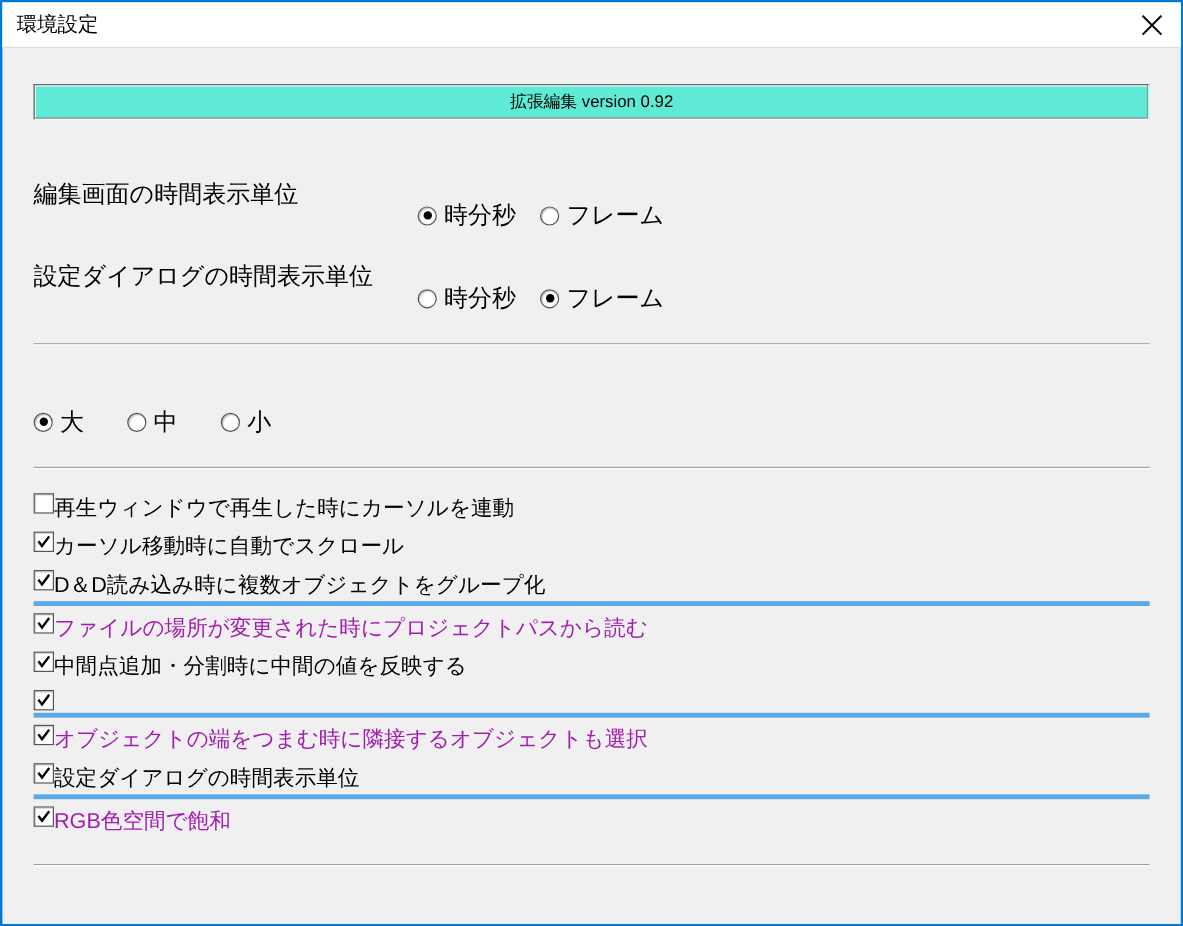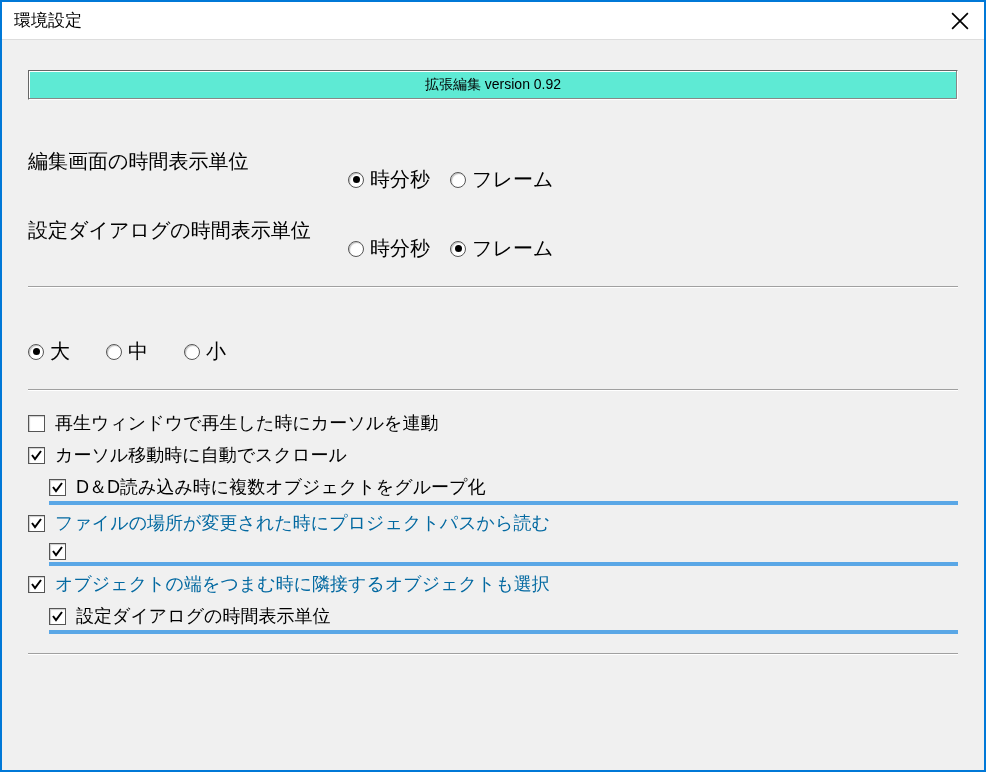--- a/index.html
+++ b/index.html
@@ -110,30 +110,27 @@
       background: #000;
     }
     .divider {
       border: none;
       border-top: 1px solid #a0a0a0;
       border-bottom: 1px solid #fff;
       margin: 18px 0 14px 0;
     }
     .checkbox-row {
       display: flex;
-      align-items: center;
-      gap: 10px;
       font-size: 18px;
       margin: 4px 0;
       padding: 2px 0;
     }
     .checkbox-row.highlighted {
       border-bottom: 4px solid #5aa7e6;
       margin-bottom: 1px;
-      margin-left: 21px;
     }
     .checkbox {
       width: 17px;
       height: 17px;
       border: 1px solid #555;
       background: #fff;
       box-shadow: inset 1px 1px 1px rgba(0,0,0,0.2);
       display: flex;
       align-items: center;
       justify-content: center;
@@ -163,21 +160,21 @@
     .text-input {
       border: 1px solid #888;
       box-shadow: inset 1px 1px 1px rgba(0,0,0,0.2);
       background: #fff;
       padding: 2px 6px;
       font-size: 16px;
       width: 120px;
       font-family: inherit;
     }
     .gray {
-      color: #0369a1;
+      color: #a21caf;
     }
   </style>
 </head>
 <body>
 
 <div class="window">
 
   <div class="titlebar">
     <span class="title">環境設定</span>
     <div class="close-btn">
@@ -265,20 +262,28 @@
         <span class="checkbox-label">D＆D読み込み時に複数オブジェクトをグループ化</span>
       </div>
       <div class="checkbox-row">
         <span class="checkbox checked">
             <svg viewBox="0 0 13 13">
               <path d="M2 6 L5 10 L11 2" stroke="#000" stroke-width="2" fill="none"></path>
             </svg>
           </span>
         <span class="checkbox-label gray">ファイルの場所が変更された時にプロジェクトパスから読む</span>
       </div>
+      <div class="checkbox-row">
+        <span class="checkbox checked">
+            <svg viewBox="0 0 13 13">
+              <path d="M2 6 L5 10 L11 2" stroke="#000" stroke-width="2" fill="none"></path>
+            </svg>
+          </span>
+        <span class="checkbox-label">中間点追加・分割時に中間の値を反映する</span>
+      </div>
       <div class="checkbox-row highlighted">
         <span class="checkbox checked">
             <svg viewBox="0 0 13 13">
               <path d="M2 6 L5 10 L11 2" stroke="#000" stroke-width="2" fill="none"></path>
             </svg>
           </span>
       </div>
       <div class="checkbox-row">
         <span class="checkbox checked">
             <svg viewBox="0 0 13 13">
@@ -287,20 +292,28 @@
           </span>
         <span class="checkbox-label gray">オブジェクトの端をつまむ時に隣接するオブジェクトも選択</span>
       </div>
       <div class="checkbox-row highlighted">
         <span class="checkbox checked">
             <svg viewBox="0 0 13 13">
               <path d="M2 6 L5 10 L11 2" stroke="#000" stroke-width="2" fill="none"></path>
             </svg>
           </span>
         <span class="checkbox-label">設定ダイアログの時間表示単位</span>
+      </div>
+      <div class="checkbox-row">
+        <span class="checkbox checked">
+            <svg viewBox="0 0 13 13">
+              <path d="M2 6 L5 10 L11 2" stroke="#000" stroke-width="2" fill="none"></path>
+            </svg>
+          </span>
+        <span class="checkbox-label gray">RGB色空間で飽和</span>
       </div>
     </div>
 
     <hr class="divider">
 
 
   </div>
 </div>
 
 </body></html>

